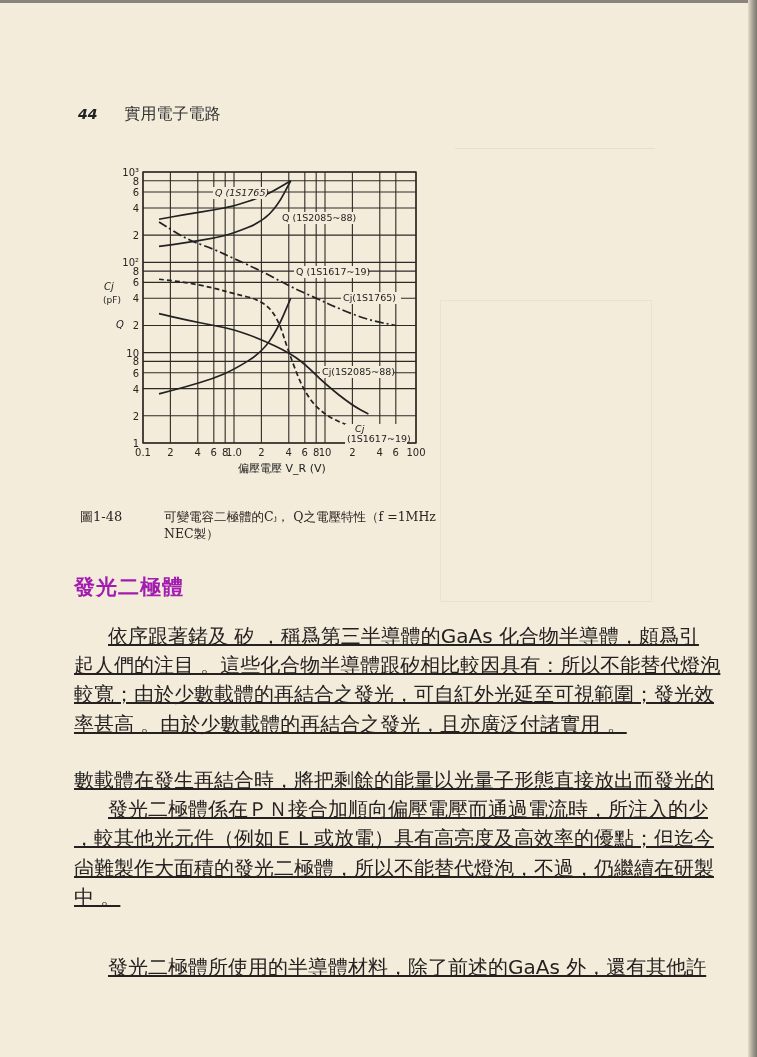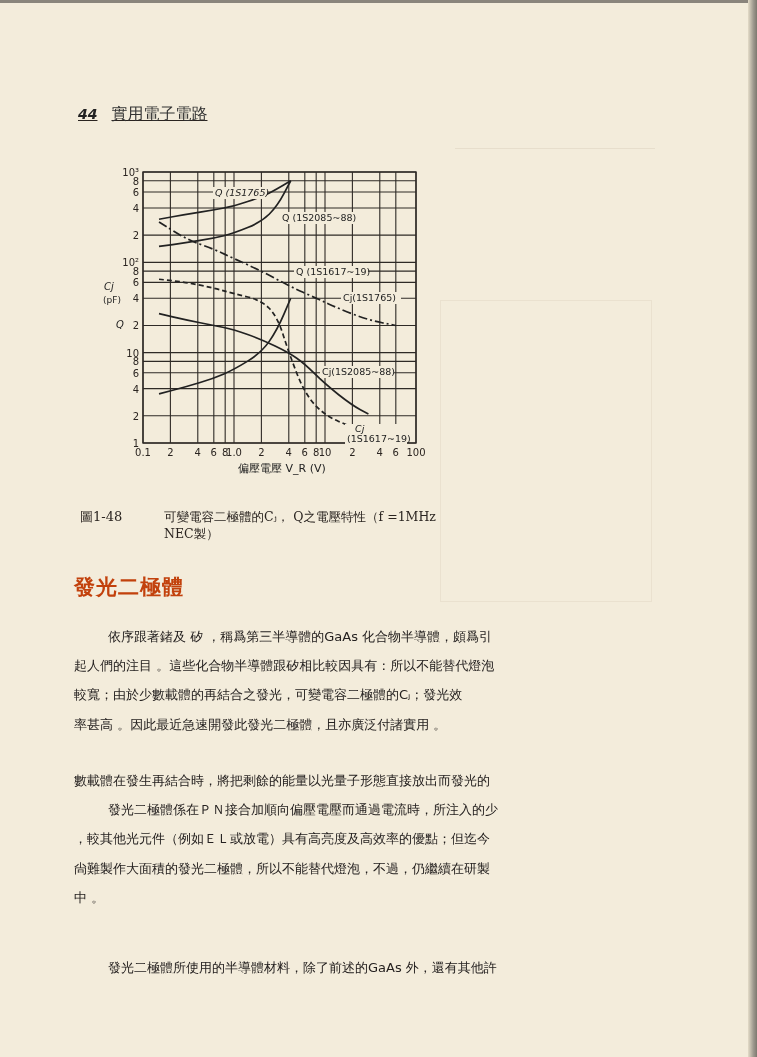--- a/index.html
+++ b/index.html
@@ -4,32 +4,32 @@
 <style>
   html, body { margin:0; padding:0; }
   body {
     width:757px; height:1057px; overflow:hidden; position:relative;
     background:#f3ecdb;
     font-family:"DejaVu Serif", serif; color:#2a2420;
   }
   .page-edge-top { position:absolute; left:0; top:0; width:757px; height:3px; background:#8a857c; }
   .page-edge-right { position:absolute; right:0; top:0; width:9px; height:1057px;
     background:linear-gradient(to right,#e4dcc8,#9e998e 60%,#7d786f); }
-  .header { position:absolute; left:78px; top:104px; display:flex; align-items:baseline; gap:14px;text-decoration:underline; }
+  .header { position:absolute; left:78px; top:104px; display:flex; align-items:baseline; gap:27px; }
   .page-no { font-family:"DejaVu Sans", sans-serif; font-style:italic; font-weight:bold; font-size:14px; color:#222; }
   .running-title { font-family:"DejaVu Sans", sans-serif; font-size:16px; color:#333; }
   .chart { position:absolute; left:100px; top:160px; width:330px; height:320px; }
   .caption { position:absolute; left:80px; top:508px; font-size:12.5px; line-height:17px; color:#2a2420; }
   .caption .fig-no { position:absolute; left:0; top:0; width:90px; font-size:13px; }
   .caption .lines { position:absolute; left:84px; top:0; width:340px; }
   .caption .line { white-space:nowrap; }
   .section-title { position:absolute; left:74px; top:573px; font-family:Liberation Serif, serif;
-    font-size:21px; font-weight:bold; color:#c2410c; letter-spacing:1px; }
+    font-size:21px; font-weight:bold; color:#a21caf; letter-spacing:1px; }
   .para { position:absolute; left:74px; width:590px; font-family:"DejaVu Sans", sans-serif;
-    font-size:13px; line-height:29.2px; color:#252120; }
+    font-size:20px; line-height:29.2px; color:#252120;text-decoration:underline; }
   .para .line { white-space:nowrap; }
   .para .line.indent { padding-left:34px; }
   .bleed { position:absolute; color:#cfc6b2; font-family:"DejaVu Sans", sans-serif; font-size:10px; opacity:.55; }
 </style>
 </head>
 <body>
 
 <div class="page-edge-top"></div>
 <div class="page-edge-right"></div>
 
@@ -144,22 +144,22 @@
     <div class="line">可變電容二極體的Cⱼ，  Q之電壓特性（f =1MHz</div>
     <div class="line">NEC製）</div>
   </div>
 </div>
 
 <div class="section-title">發光二極體</div>
 
 <div class="para" style="top:622px;">
   <div class="line indent">依序跟著鍺及  矽  ，稱爲第三半導體的GaAs 化合物半導體，頗爲引</div>
   <div class="line">起人們的注目 。這些化合物半導體跟矽相比較因具有：所以不能替代燈泡</div>
-  <div class="line">較寬；由於少數載體的再結合之發光，可變電容二極體的Cⱼ；發光效</div>
-  <div class="line">率甚高 。因此最近急速開發此發光二極體，且亦廣泛付諸實用 。</div>
+  <div class="line">較寬；由於少數載體的再結合之發光，可自紅外光延至可視範圍；發光效</div>
+  <div class="line">率甚高 。由於少數載體的再結合之發光，且亦廣泛付諸實用 。</div>
 </div>
 
 <div class="para" style="top:766px;">
   <div class="line">數載體在發生再結合時，將把剩餘的能量以光量子形態直接放出而發光的</div>
   <div class="line indent">發光二極體係在ＰＮ接合加順向偏壓電壓而通過電流時，所注入的少</div>
   <div class="line">，較其他光元件（例如ＥＬ或放電）具有高亮度及高效率的優點；但迄今</div>
   <div class="line">尙難製作大面積的發光二極體，所以不能替代燈泡，不過，仍繼續在研製</div>
   <div class="line">中 。</div>
 </div>
 

